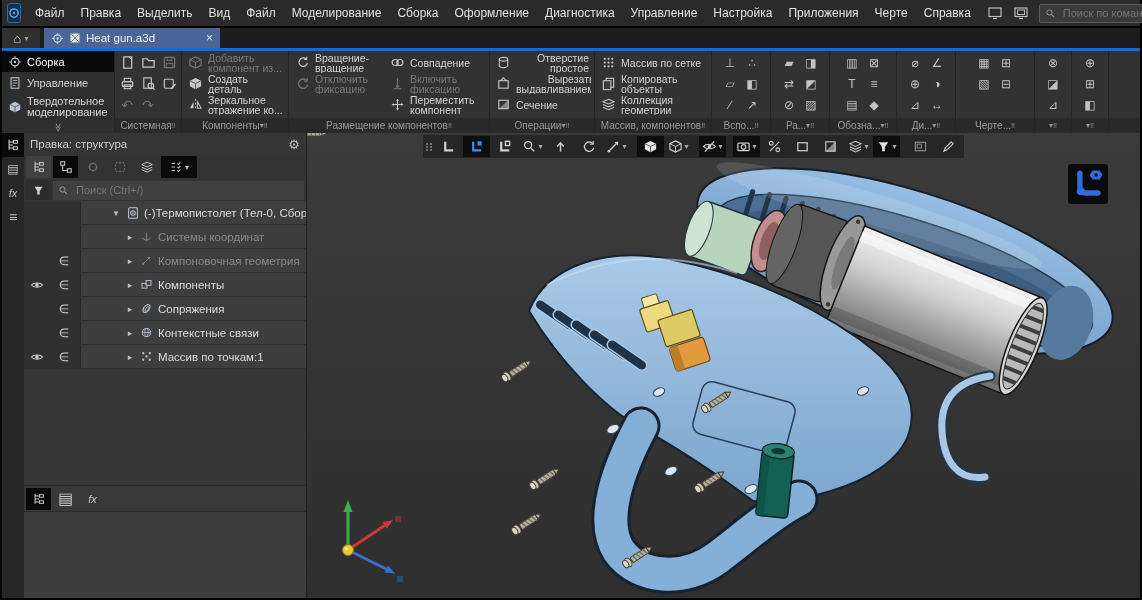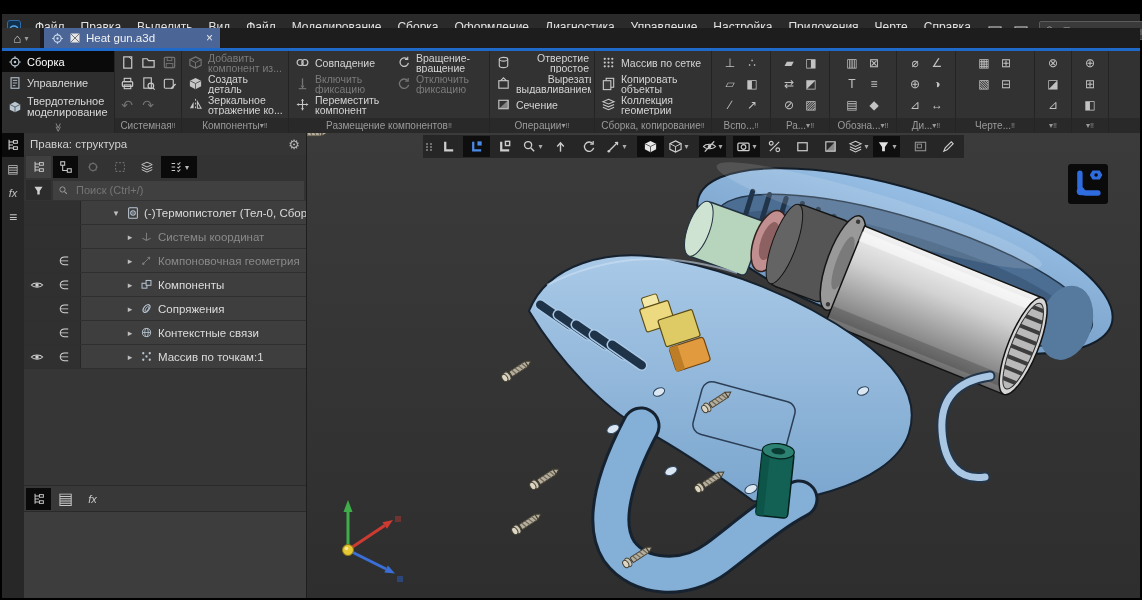--- a/index.html
+++ b/index.html
@@ -3,21 +3,21 @@
 <meta charset="utf-8">
 <style>
   html,body{margin:0;padding:0;background:#000;}
   .window{position:relative;width:1142px;height:600px;background:#000;overflow:hidden;
     font-family:"Liberation Sans",sans-serif;-webkit-font-smoothing:antialiased;}
   .abs{position:absolute;}
   svg{display:block;}
   .icw{display:inline-flex;align-items:center;justify-content:center;}
 
   
-  .titlebar{left:2px;top:14px;width:1138px;height:26px;background:#2a2a2a;display:flex;align-items:flex-end;}
+  .titlebar{left:2px;top:0;width:1138px;height:26px;background:#2a2a2a;display:flex;align-items:center;}
   .appicon{width:18px;height:18px;margin:0 6px 0 5px;border-radius:3px;background:#10314e;border:1px solid #2e6ba8;display:flex;align-items:center;justify-content:center;}
   .menu-item{padding:0 8px;font-size:12px;color:#e2e2e2;height:26px;line-height:26px;cursor:default;white-space:nowrap;}
   .tb-icons{display:flex;gap:6px;margin:0 8px 0 6px;}
   .tb-icons .icw{width:20px;height:16px;color:#bbb;}
   .cmdsearch{width:186px;height:17px;background:#3a3a3a;border:1px solid #5c5c5c;border-radius:2px;display:flex;align-items:center;padding:0 5px;gap:5px;}
   .cmdsearch input{flex:1;background:transparent;border:none;outline:none;color:#a0a0a0;font-size:11px;font-family:"Liberation Sans",sans-serif;}
 
   
   .tabbar{left:2px;top:28px;width:1138px;height:20px;background:#1d1d1d;display:flex;align-items:stretch;}
   .homebtn{width:38px;background:#303030;display:flex;align-items:center;justify-content:center;gap:3px;color:#cfcfcf;font-size:12px;}
@@ -512,20 +512,38 @@
         </div>
       <div class="glabel">
           <span>Компоненты</span>
           <span class="car">▾</span>
           <span class="pin">‼</span>
         </div>
     </div>
 
     <div class="rgroup" style="width:200px;">
       <div class="rgc">
+        <div class="col" style="width:94px;">
+          <div class="cmd">
+              <span class="icw">
+                <svg width="15" height="15" viewBox="0 0 16 16">
+                  <use href="#i-rr"></use>
+                </svg>
+              </span>
+              <span>Вращение-вращение</span>
+            </div>
+          <div class="cmd dis">
+              <span class="icw">
+                <svg width="15" height="15" viewBox="0 0 16 16">
+                  <use href="#i-rot"></use>
+                </svg>
+              </span>
+              <span>Отключить фиксацию</span>
+            </div>
+        </div>
         <div class="col" style="width:100px;">
           <div class="cmd">
               <span class="icw">
                 <svg width="15" height="15" viewBox="0 0 16 16">
                   <use href="#i-mate"></use>
                 </svg>
               </span>
               <span>Совпадение</span>
             </div>
           <div class="cmd dis">
@@ -536,38 +554,20 @@
               </span>
               <span>Включить фиксацию</span>
             </div>
           <div class="cmd">
               <span class="icw">
                 <svg width="15" height="15" viewBox="0 0 16 16">
                   <use href="#i-move"></use>
                 </svg>
               </span>
               <span>Переместить компонент</span>
-            </div>
-        </div>
-        <div class="col" style="width:94px;">
-          <div class="cmd">
-              <span class="icw">
-                <svg width="15" height="15" viewBox="0 0 16 16">
-                  <use href="#i-rr"></use>
-                </svg>
-              </span>
-              <span>Вращение-вращение</span>
-            </div>
-          <div class="cmd dis">
-              <span class="icw">
-                <svg width="15" height="15" viewBox="0 0 16 16">
-                  <use href="#i-rot"></use>
-                </svg>
-              </span>
-              <span>Отключить фиксацию</span>
             </div>
         </div>
       </div>
       <div class="glabel">
           <span>Размещение компонентов</span>
           <span class="pin">‼</span>
         </div>
     </div>
 
     <div class="rgroup" style="width:104px;text-align:right;">
@@ -629,21 +629,21 @@
               <span class="icw">
                 <svg width="15" height="15" viewBox="0 0 16 16">
                   <use href="#i-coll"></use>
                 </svg>
               </span>
               <span>Коллекция геометрии</span>
             </div>
       </div>
         </div>
       <div class="glabel">
-          <span>Сборка, копирование</span>
+          <span>Массив, компонентов</span>
           <span class="pin">‼</span>
         </div>
     </div>
 
     <div class="rgroup" style="width:58px;">
       <div class="rgc" style="justify-content:center;">
           <div class="icongrid c2">
         <span class="gi">⊥</span>
             <span class="gi">∴</span>
         <span class="gi">▱</span>

